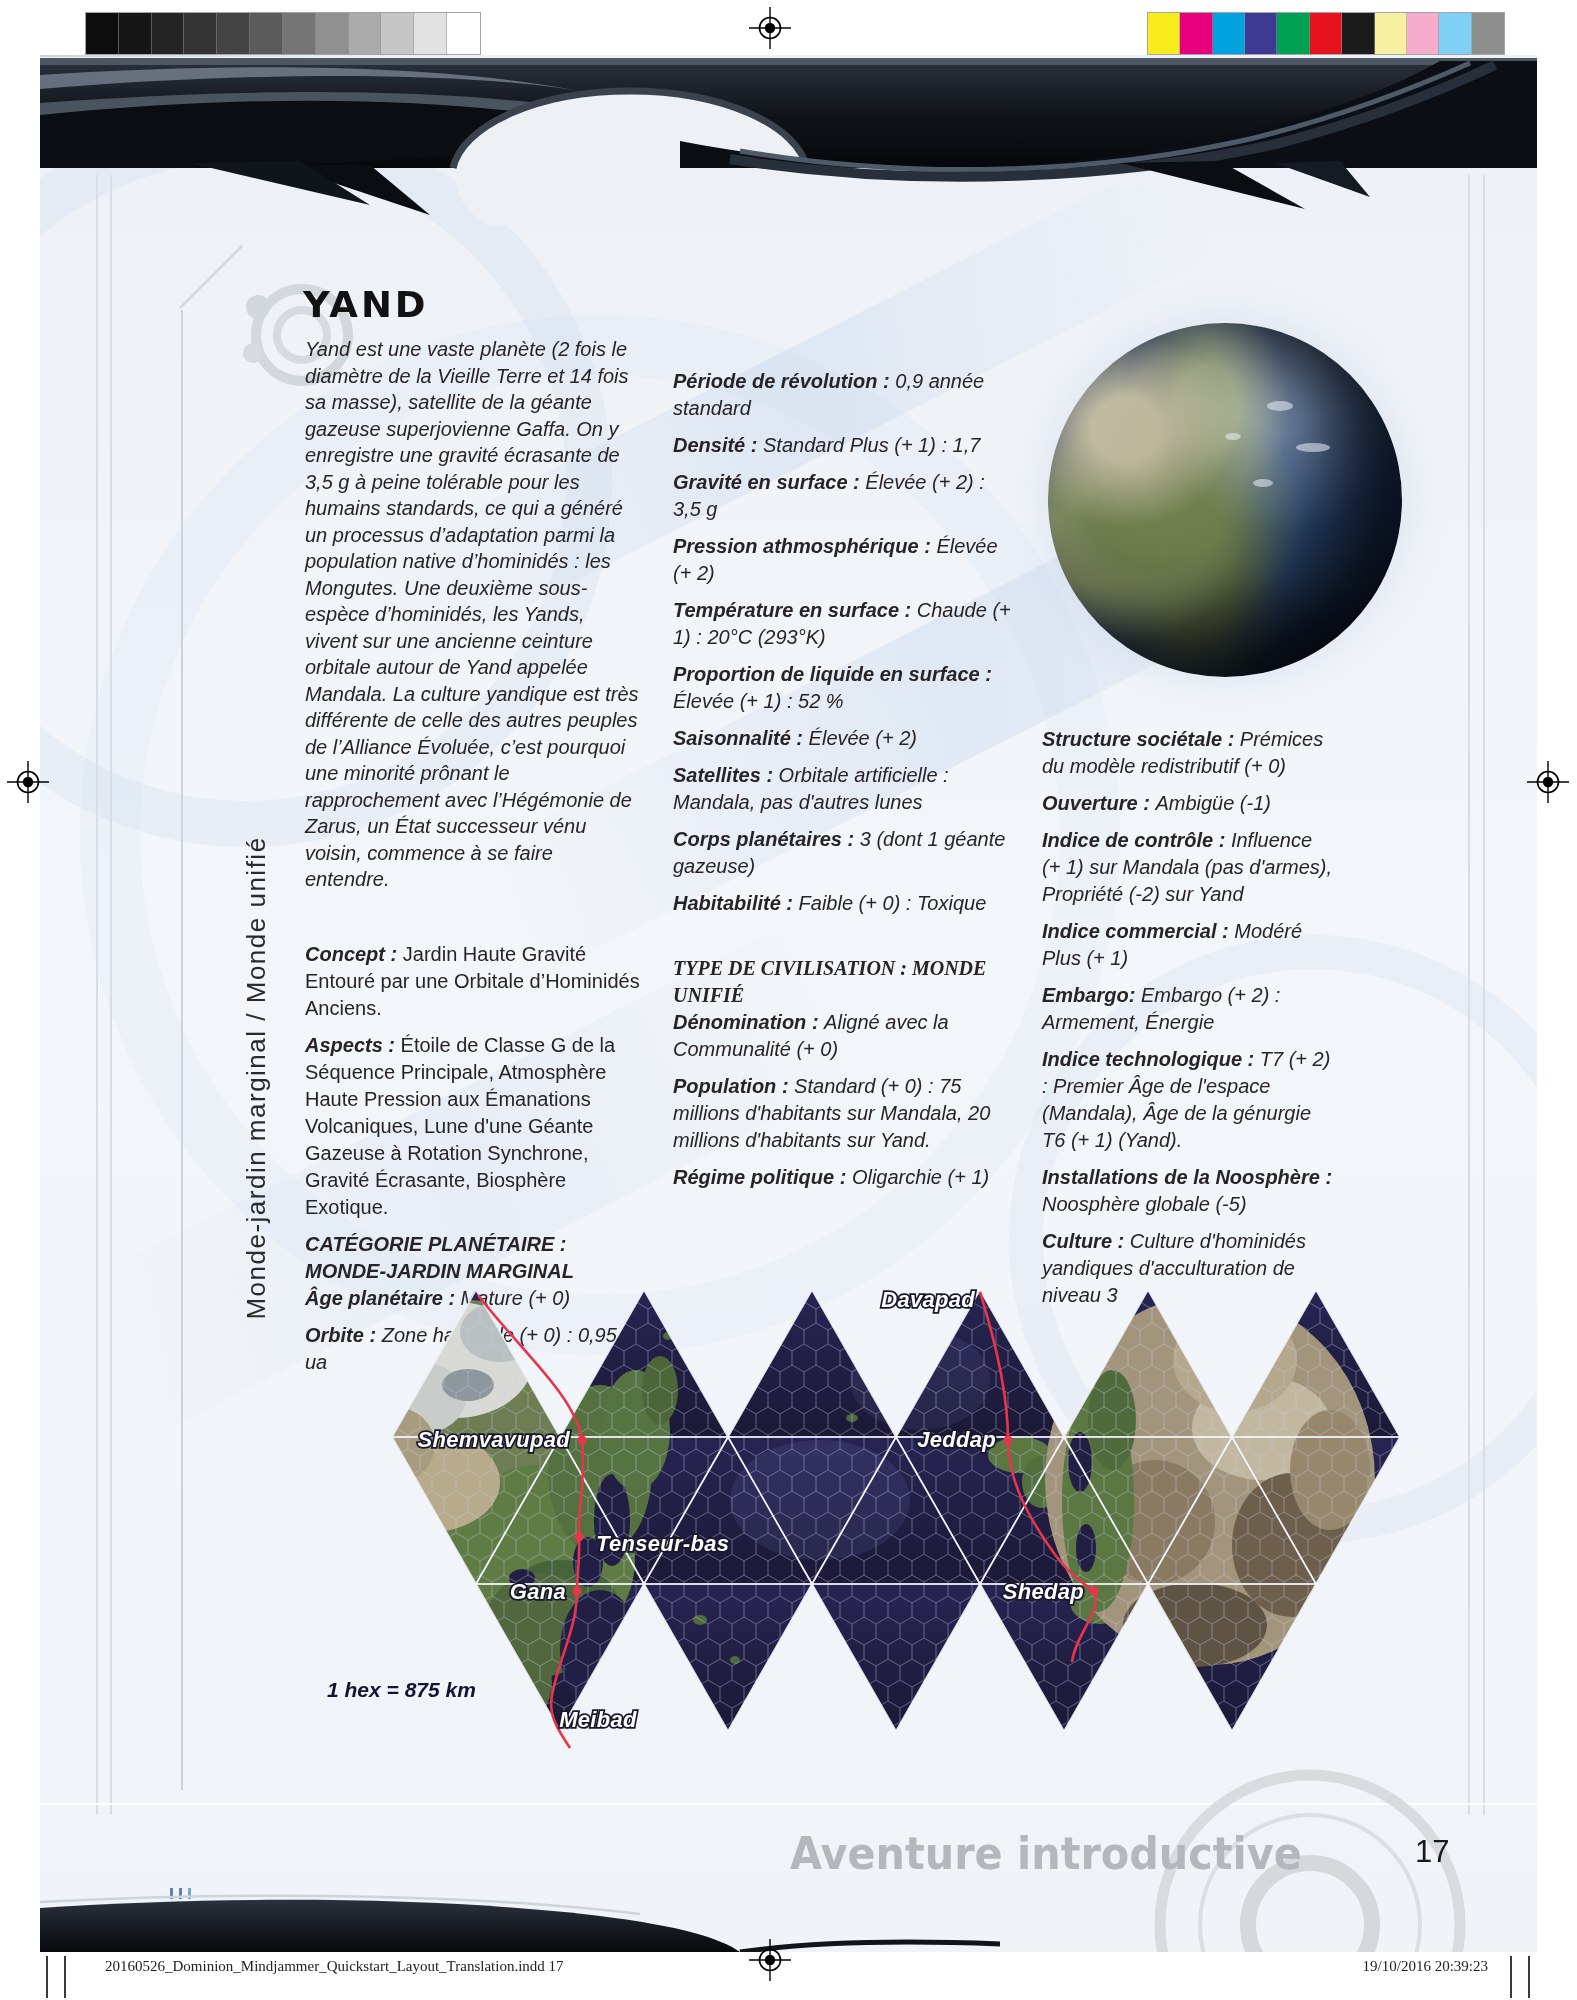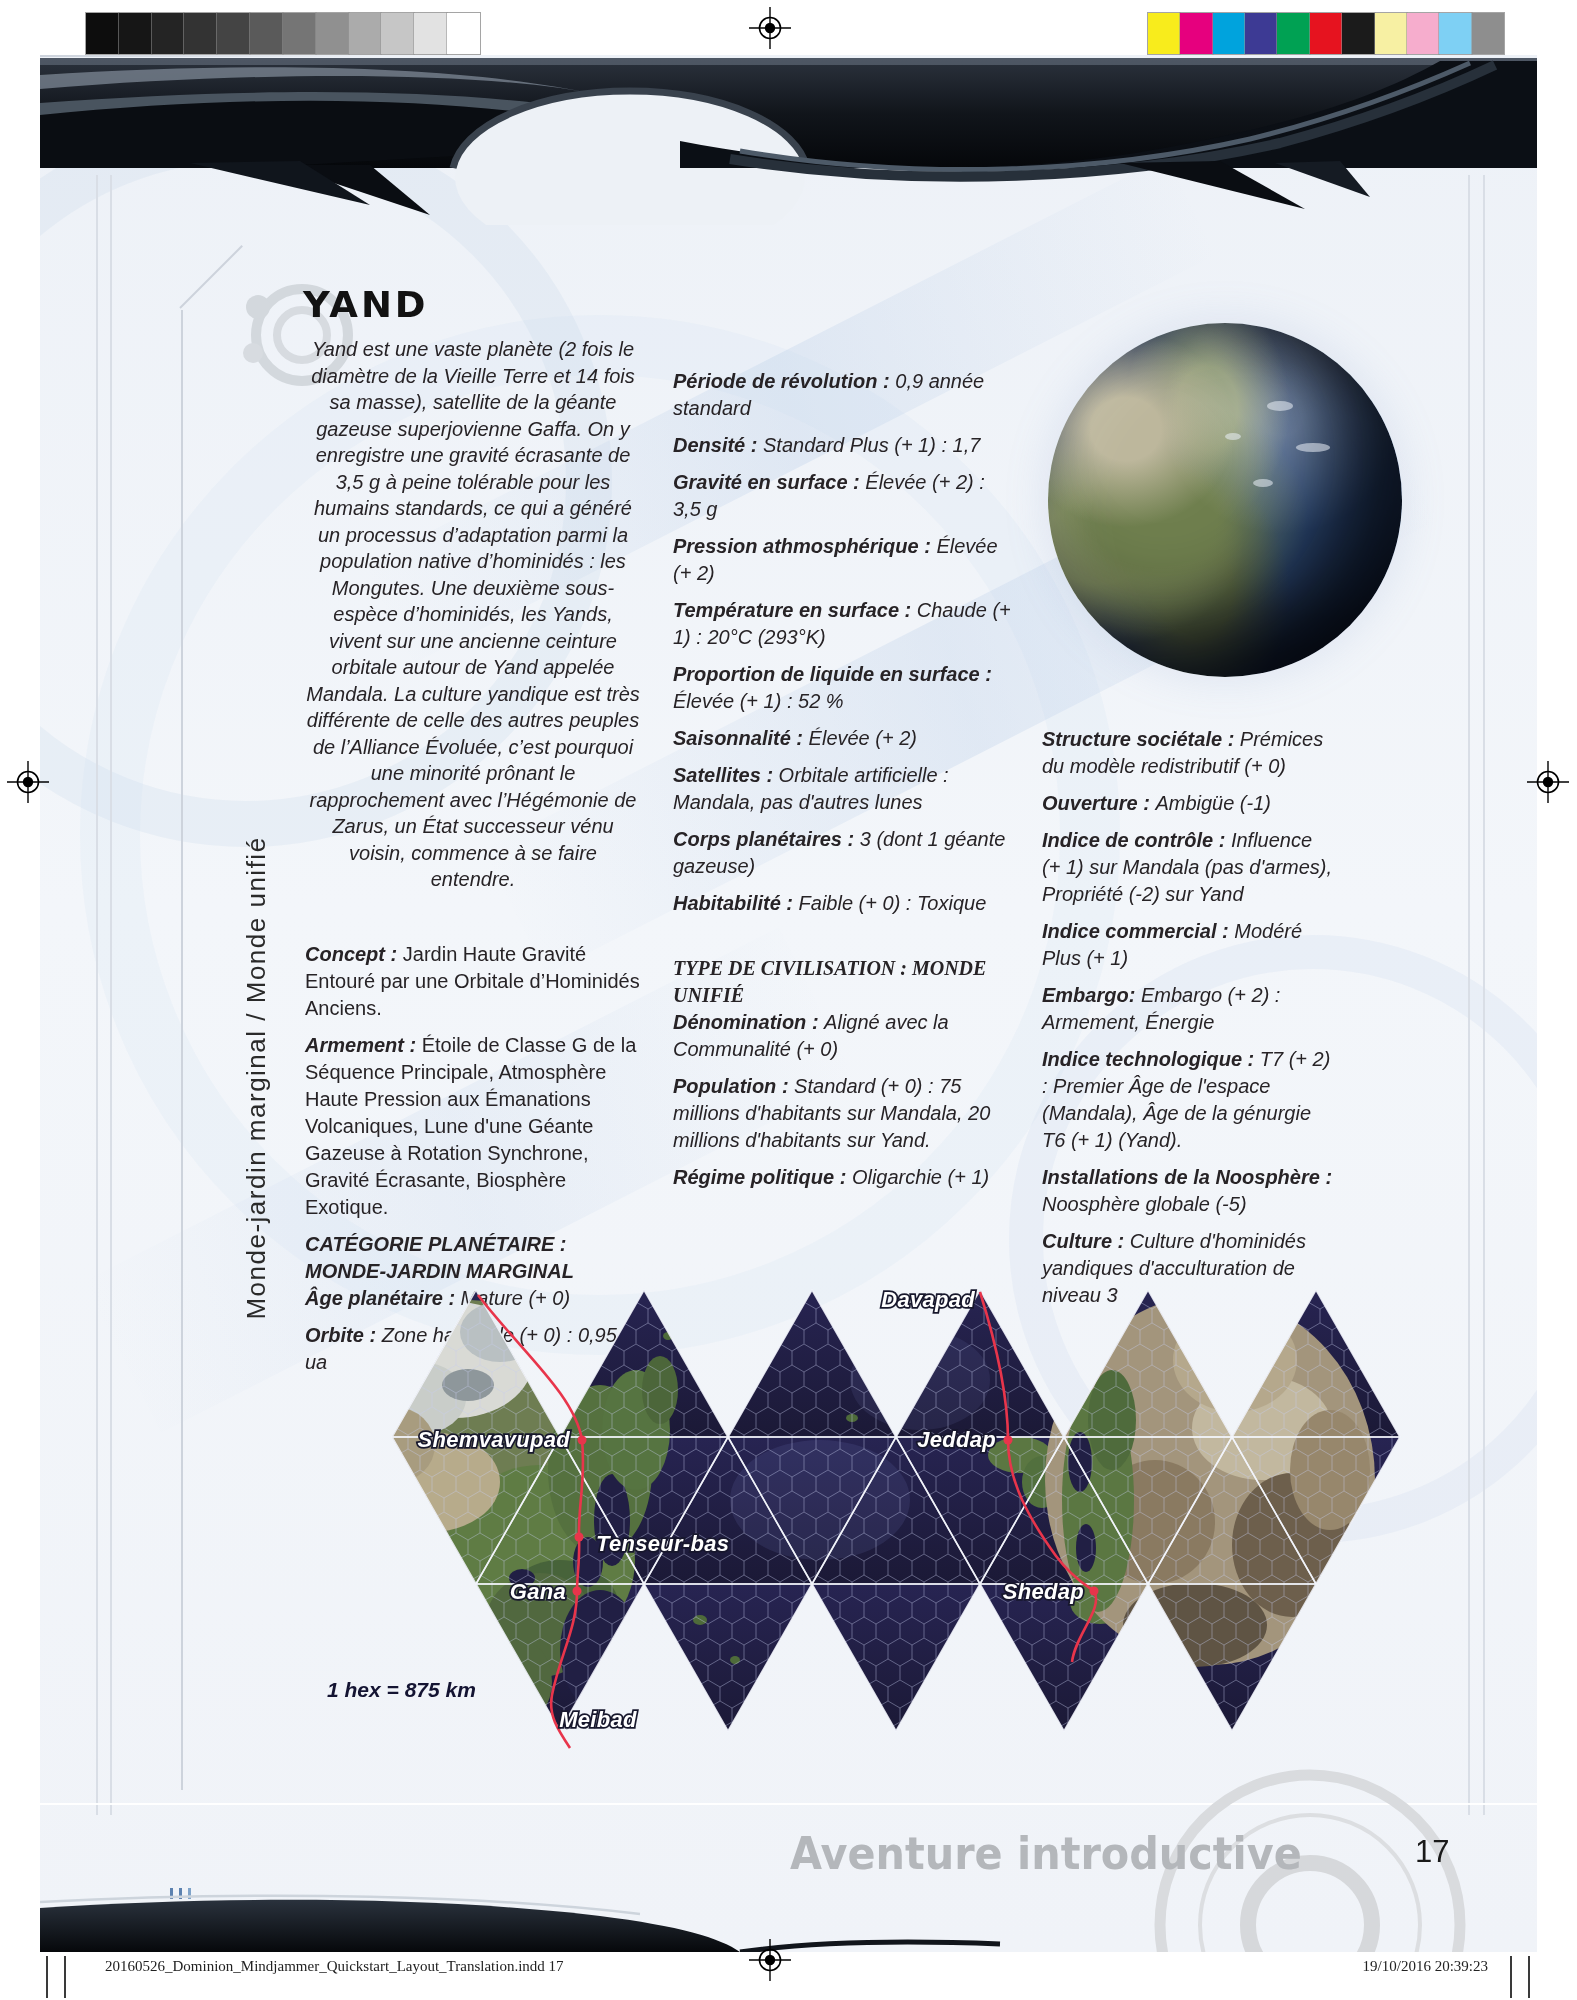--- a/index.html
+++ b/index.html
@@ -36,21 +36,21 @@
   .patch{flex:1;outline:1px solid rgba(150,150,150,.55);}
   .regmark{position:absolute;width:44px;height:44px;}
   .cornertick{position:absolute;width:2px;height:42px;background:#3a3a3a;}
 
   
   .lbl{font-weight:bold;font-style:italic;}
   .vi{font-style:italic;}
   .vu{font-style:normal;}
   .caps{text-transform:none;}
   .stat{margin:0 0 10px 0;line-height:27px;font-size:20px;}
-  .intro{margin:0 0 48px 0;font-style:italic;font-size:20px;line-height:26.5px;text-align:center;}
+  .intro{margin:0 0 48px 0;font-style:italic;font-size:20px;line-height:26.5px;}
   .col{position:absolute;}
   #col-left{left:305px;top:336px;width:336px;}
   #col-mid{left:673px;top:368px;width:345px;}
   #col-right{left:1042px;top:726px;width:292px;}
   .civhead{margin-bottom:0;}
 
   #page-title{position:absolute;left:303px;top:284px;font-size:37px;font-weight:bold;
               letter-spacing:3px;color:#121212;font-family:"DejaVu Sans",sans-serif;transform:scaleY(.96);transform-origin:left top;}
   #vlabel{position:absolute;left:256px;top:1078px;transform:translate(-50%,-50%) rotate(-90deg);
           font-size:26px;letter-spacing:1.5px;color:#2a2a2a;white-space:nowrap;}
@@ -221,21 +221,21 @@
 <div id="planet">
   <div class="speck" style="left:62%;top:22%;width:26px;height:10px;"></div>
   <div class="speck" style="left:70%;top:34%;width:34px;height:9px;"></div>
   <div class="speck" style="left:58%;top:44%;width:20px;height:8px;"></div>
   <div class="speck" style="left:50%;top:31%;width:16px;height:7px;"></div>
 </div>
 
 <div class="col" id="col-left">
   <p class="intro">Yand est une vaste planète (2 fois le diamètre de la Vieille Terre et 14 fois sa masse), satellite de la géante gazeuse superjovienne Gaffa. On y enregistre une gravité écrasante de 3,5 g à peine tolérable pour les humains standards, ce qui a généré un processus d’adaptation parmi la population native d’hominidés : les Mongutes. Une deuxième sous-espèce d’hominidés, les Yands, vivent sur une ancienne ceinture orbitale autour de Yand appelée Mandala. La culture yandique est très différente de celle des autres peuples de l’Alliance Évoluée, c’est pourquoi une minorité prônant le rapprochement avec l’Hégémonie de Zarus, un État successeur vénu voisin, commence à se faire entendre.</p>
   <p class="stat"><span class="lbl">Concept :</span> <span class="vu">Jardin Haute Gravité Entouré par une Orbitale d’Hominidés Anciens.</span></p>
-  <p class="stat"><span class="lbl">Armement :</span> <span class="vu">Étoile de Classe G de la Séquence Principale, Atmosphère Haute Pression aux Émanations Volcaniques, Lune d'une Géante Gazeuse à Rotation Synchrone, Gravité Écrasante, Biosphère Exotique.</span></p>
+  <p class="stat"><span class="lbl">Aspects :</span> <span class="vu">Étoile de Classe G de la Séquence Principale, Atmosphère Haute Pression aux Émanations Volcaniques, Lune d'une Géante Gazeuse à Rotation Synchrone, Gravité Écrasante, Biosphère Exotique.</span></p>
   <p class="stat">
     <span class="lbl caps">CATÉGORIE PLANÉTAIRE :</span><br>
     <span class="lbl caps">MONDE-JARDIN MARGINAL</span><br>
     <span class="lbl">Âge planétaire :</span> <span class="vi">Mature (+ 0)</span>
   </p>
   <p class="stat"><span class="lbl">Orbite :</span> <span class="vi">Zone habitable (+ 0) : 0,95 ua</span></p>
 </div>
 
 <div class="col" id="col-mid">
   <p class="stat"><span class="lbl">Période de révolution :</span> <span class="vi">0,9 année standard</span></p>

